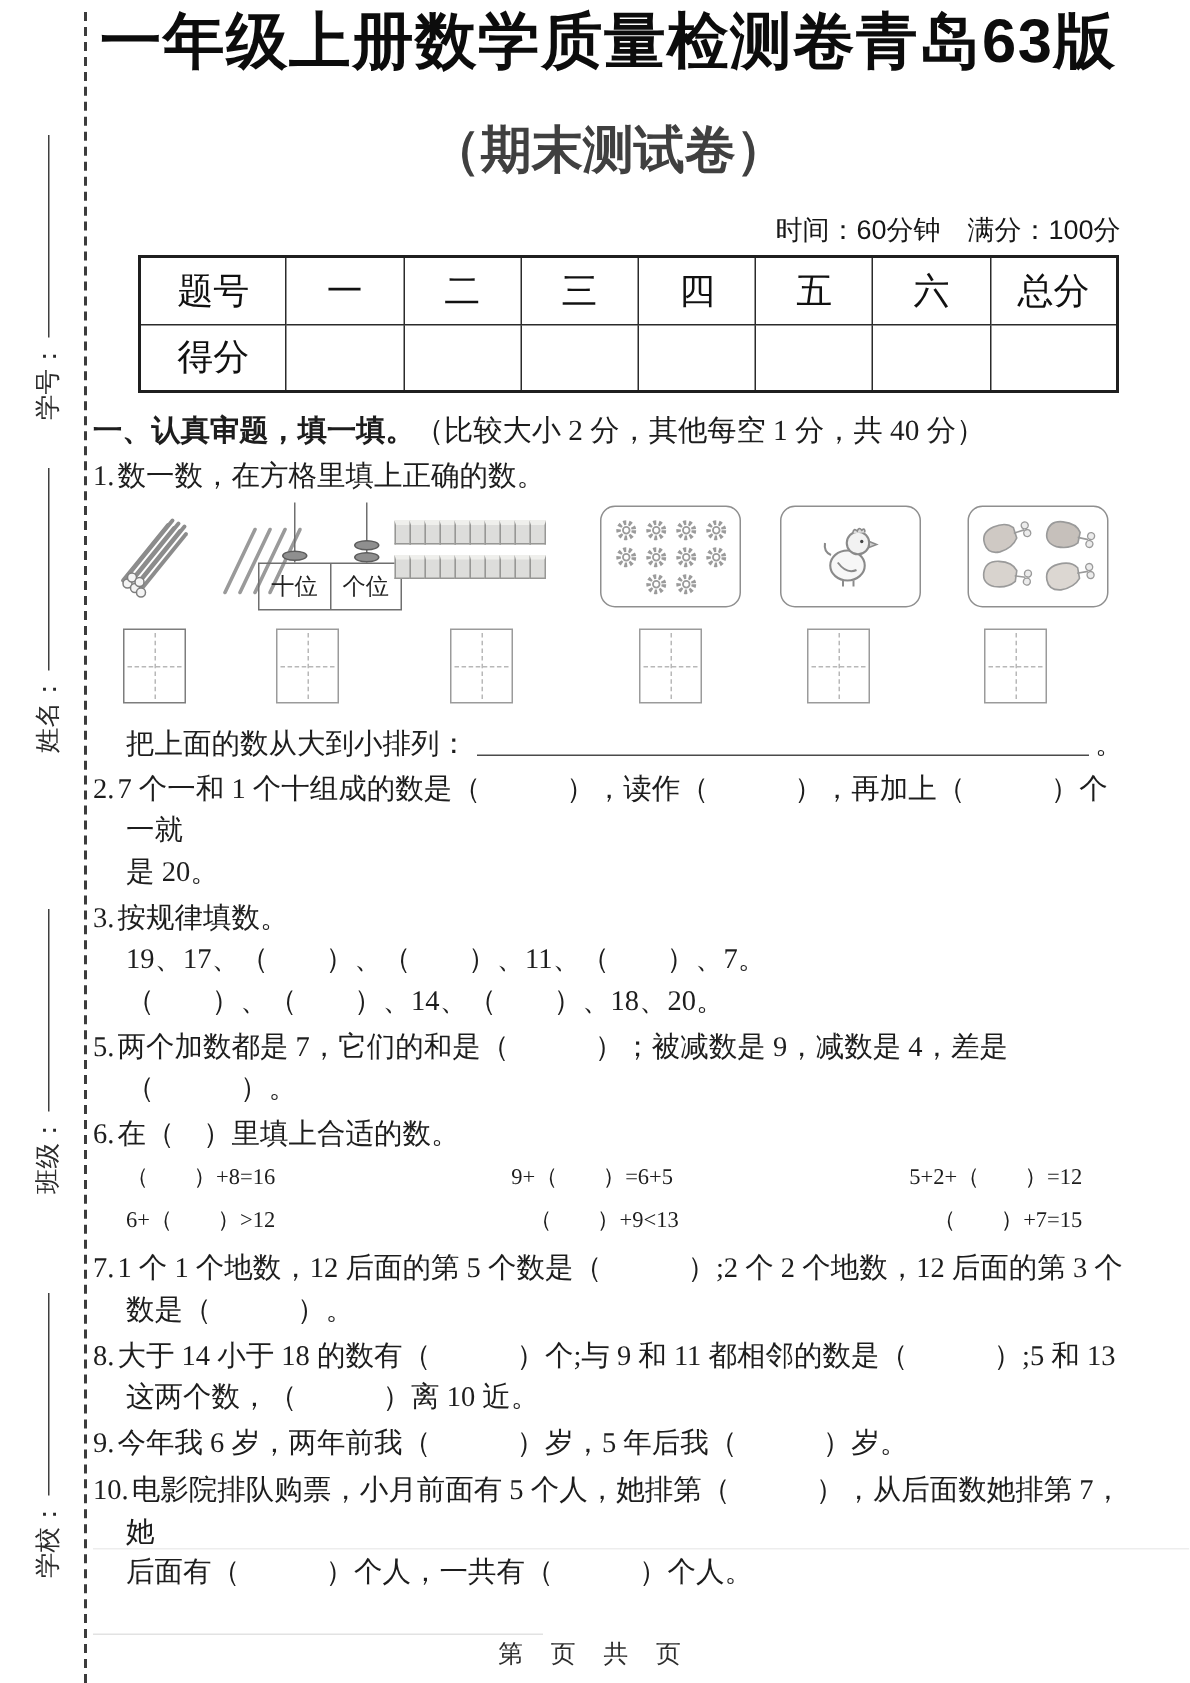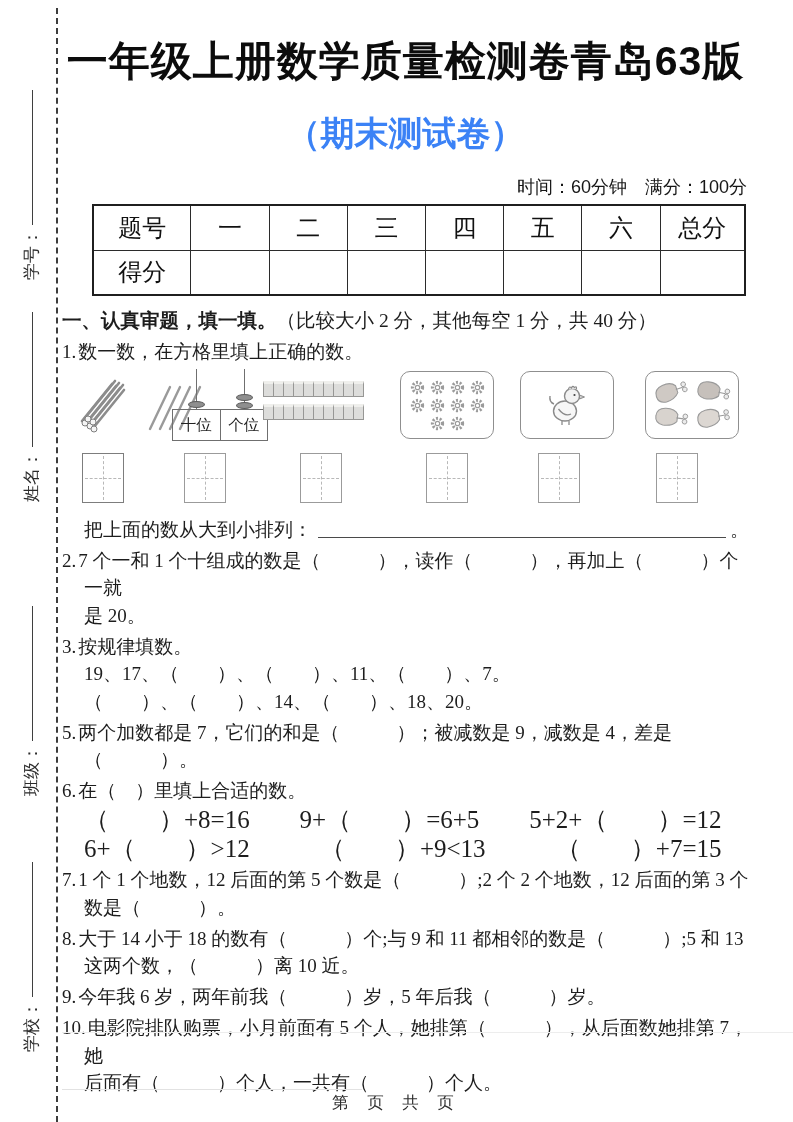--- a/index.html
+++ b/index.html
@@ -11,24 +11,24 @@
   .binding-line { position:absolute; left:56px; top:8px; bottom:0; width:0; border-left:2px dashed #3c3c3c; }
   .side-item { position:absolute; left:-64px; width:190px; height:26px; display:flex; align-items:center;
                transform:rotate(-90deg); font-size:17px; color:#2a2a2a; font-family:"Liberation Sans", sans-serif; }
   .side-item .lab { white-space:nowrap; }
   .side-line { flex:1; height:0; border-bottom:1.6px solid #3f3f3f; margin-left:4px; margin-bottom:-3px; }
   #side1 { top:172px; } #side2 { top:394px; } #side3 { top:688px; } #side4 { top:944px; }
 
   
   .main { position:absolute; left:62px; top:0; width:687px; }
 
-  .title { margin-top:34px; text-align:center; font-family:"Liberation Sans", sans-serif;
+  .title { text-align:center; font-family:"Liberation Sans", sans-serif;
            font-weight:900; font-size:41px; letter-spacing:1px; color:#0c0c0c; }
   .subtitle { margin-top:22px; text-align:center; font-family:"Liberation Sans", sans-serif;
-              font-weight:900; font-size:34px; color:#3b82f6; }
+              font-weight:900; font-size:34px; color:#404040; }
   .meta { margin-top:18px; margin-bottom:5px; text-align:right; font-family:"Liberation Sans", sans-serif;
           font-size:18px; color:#161616; padding-right:2px; }
 
   table.score { border-collapse:collapse; width:654px; margin-left:30px; table-layout:fixed; }
   table.score td { border:1.6px solid #2b2b2b; height:45px; text-align:center; vertical-align:middle;
                    font-size:24px; color:#111; }
   table.score { border:2.2px solid #1f1f1f; }
   td.c-first { width:15%; } td.c-mid { width:12%; } td.c-last { width:13%; }
 
   .sec-head { margin-top:11px; font-size:19.5px; }
@@ -74,21 +74,21 @@
   .grid-row { position:relative; height:62px; margin-top:8px; }
   .tian { position:absolute; top:0; width:42px; height:50px; border:1.4px solid #9b9b9b; background:#fff; }
   .tian::before { content:""; position:absolute; left:50%; top:2px; bottom:2px; border-left:1px dashed #b8b8b8; }
   .tian::after  { content:""; position:absolute; top:50%; left:2px; right:2px; border-top:1px dashed #b8b8b8; }
   #t1 { left:20px; border-color:#7d7d7d; } #t2 { left:122px; } #t3 { left:238px; }
   #t4 { left:364px; } #t5 { left:476px; } #t6 { left:594px; }
 
   .sort-line { display:flex; align-items:baseline; font-size:19px; margin-top:2px; padding-left:22px; }
   .ans-line { flex:1; border-bottom:1.4px solid #4a4a4a; height:0; align-self:flex-end; margin:0 4px 5px 6px; max-width:420px; }
 
-  .eq-row { display:flex; justify-content:space-between; width:96%; padding-left:22px; font-size:25px; line-height:29px;text-align:center; }
+  .eq-row { display:flex; justify-content:space-between; width:96%; padding-left:22px; font-size:15px; line-height:29px;text-align:center; }
 
   
   .scan-line { position:absolute; left:62px; right:0; top:1032px; border-top:1px solid #ededed; }
   .footer-rule { position:absolute; left:62px; top:1089px; width:300px; border-top:1px solid #e2e2e2; }
   .footer { position:absolute; left:0; right:0; top:1092px; text-align:center; font-size:16.5px;
             letter-spacing:7px; color:#2d2d2d; font-family:"Liberation Sans", sans-serif; }
 </style>
 </head>
 <body>
 

